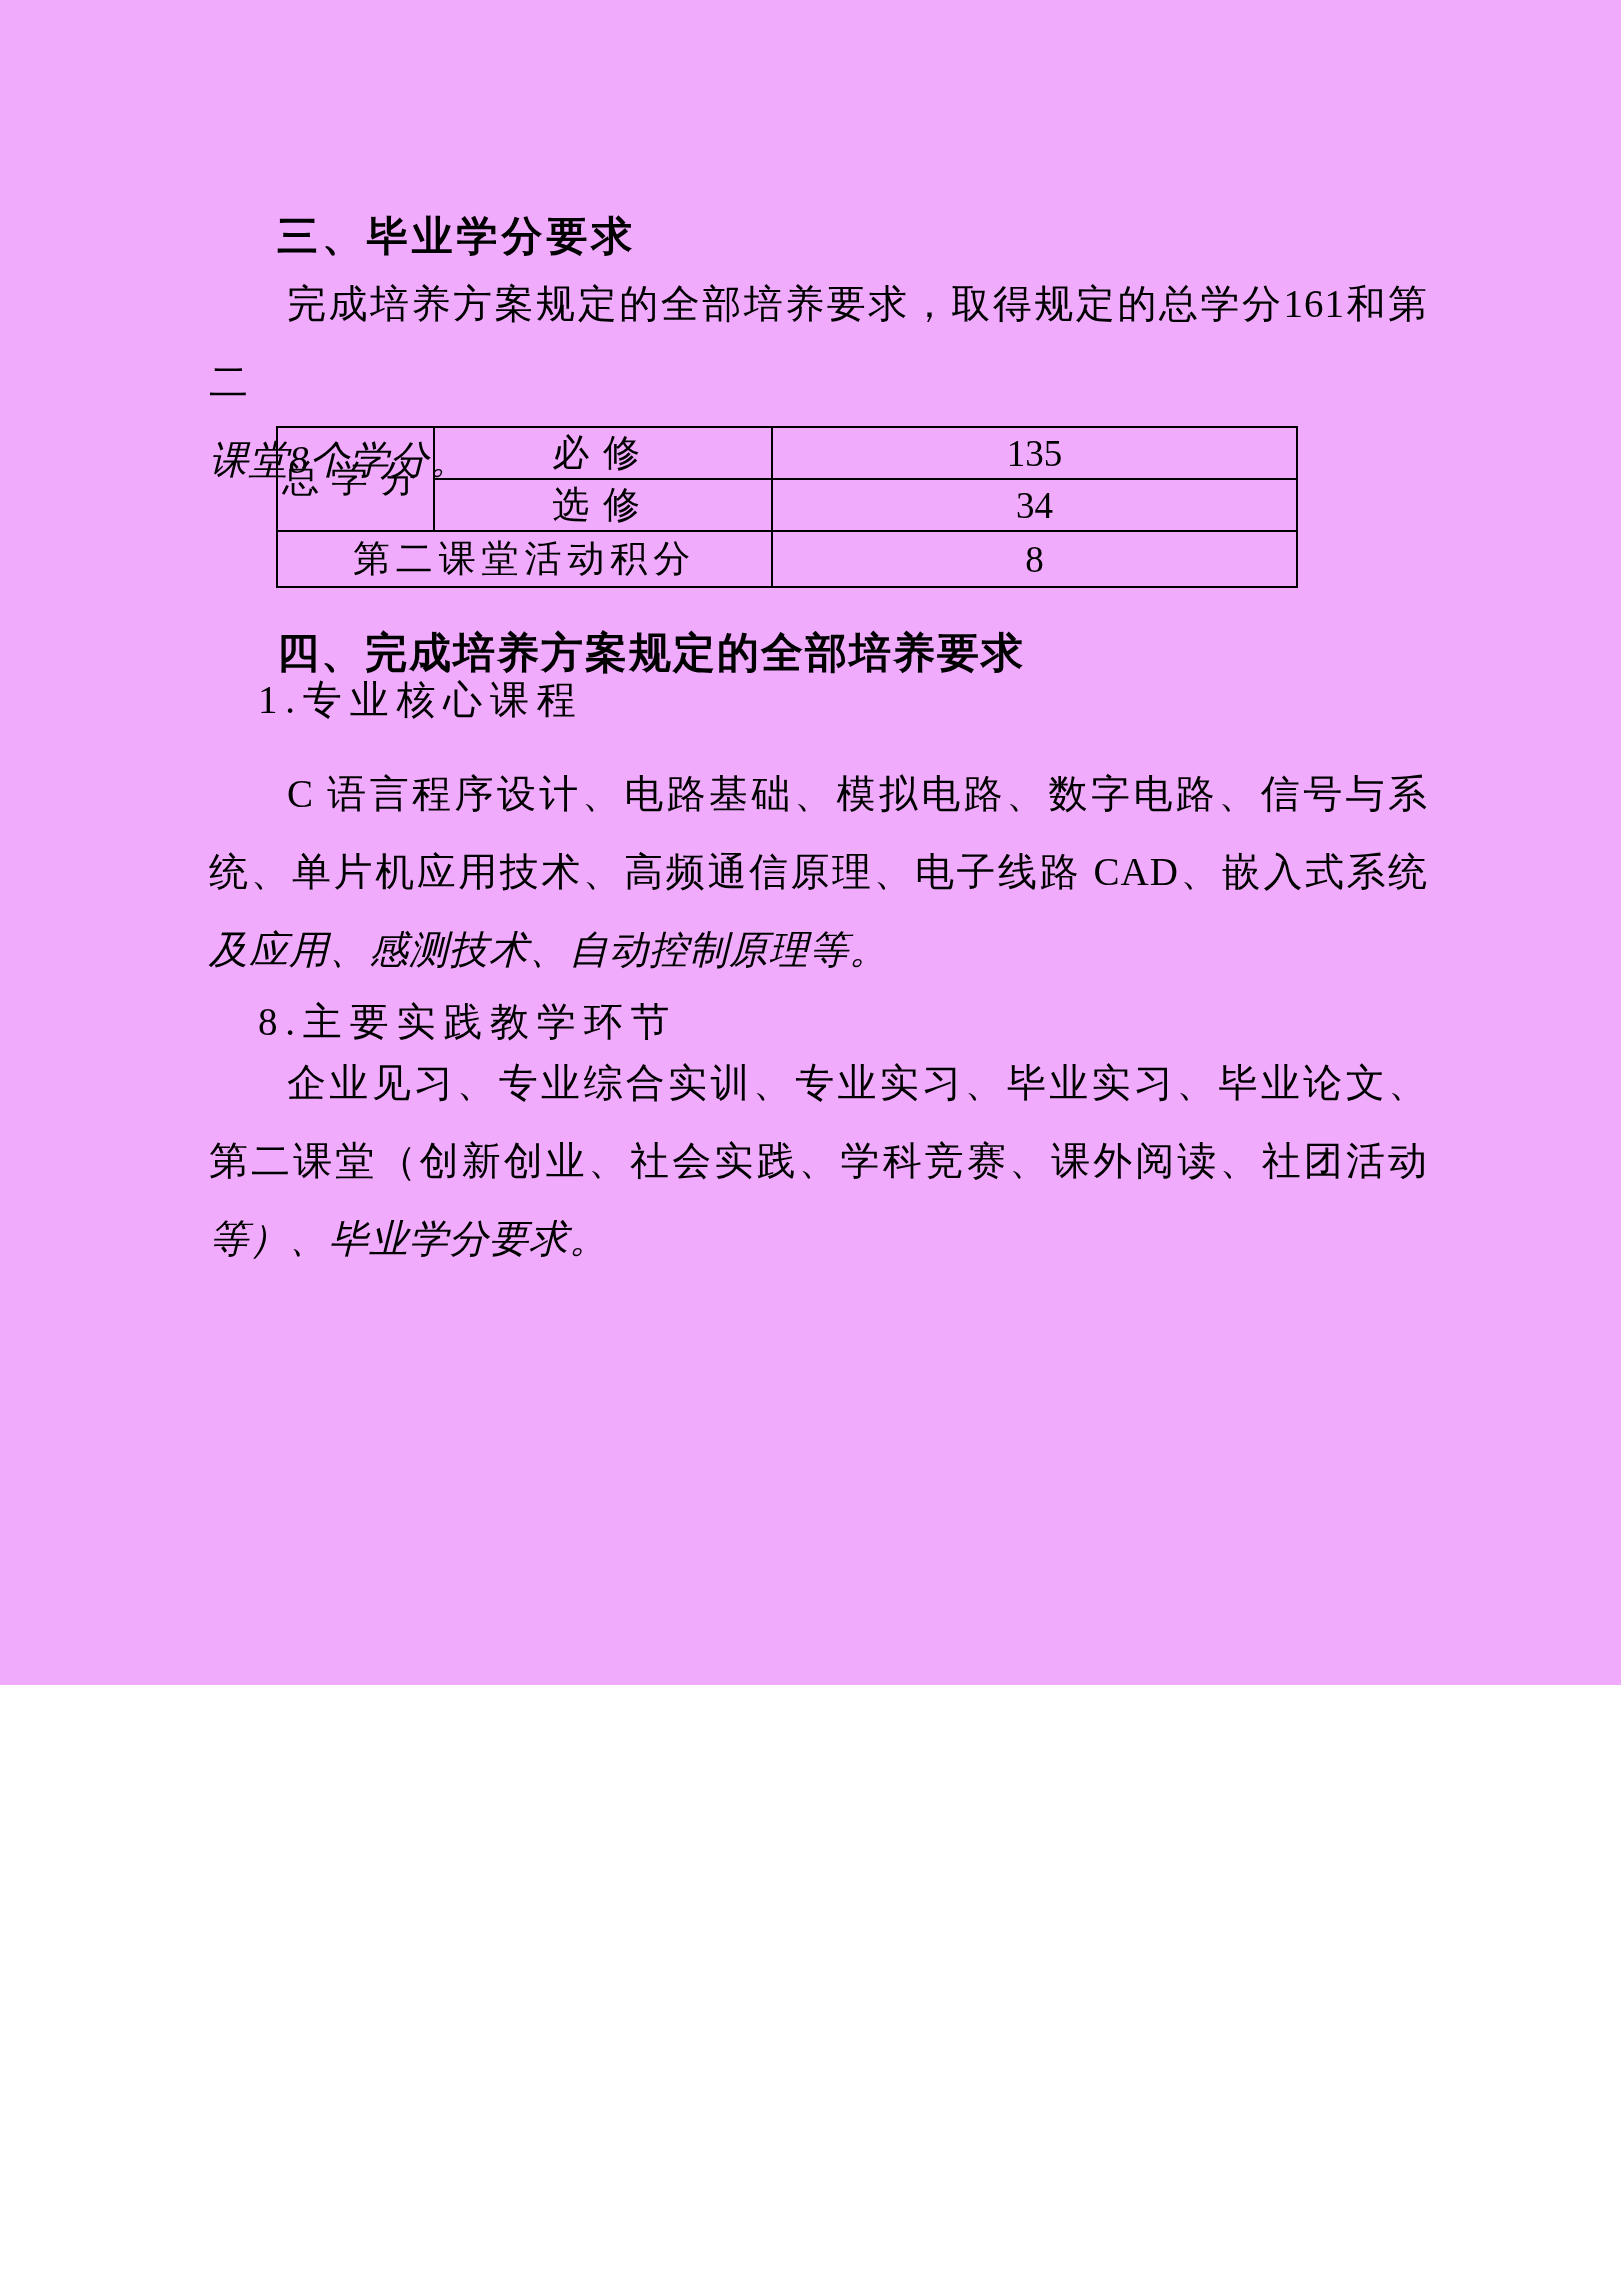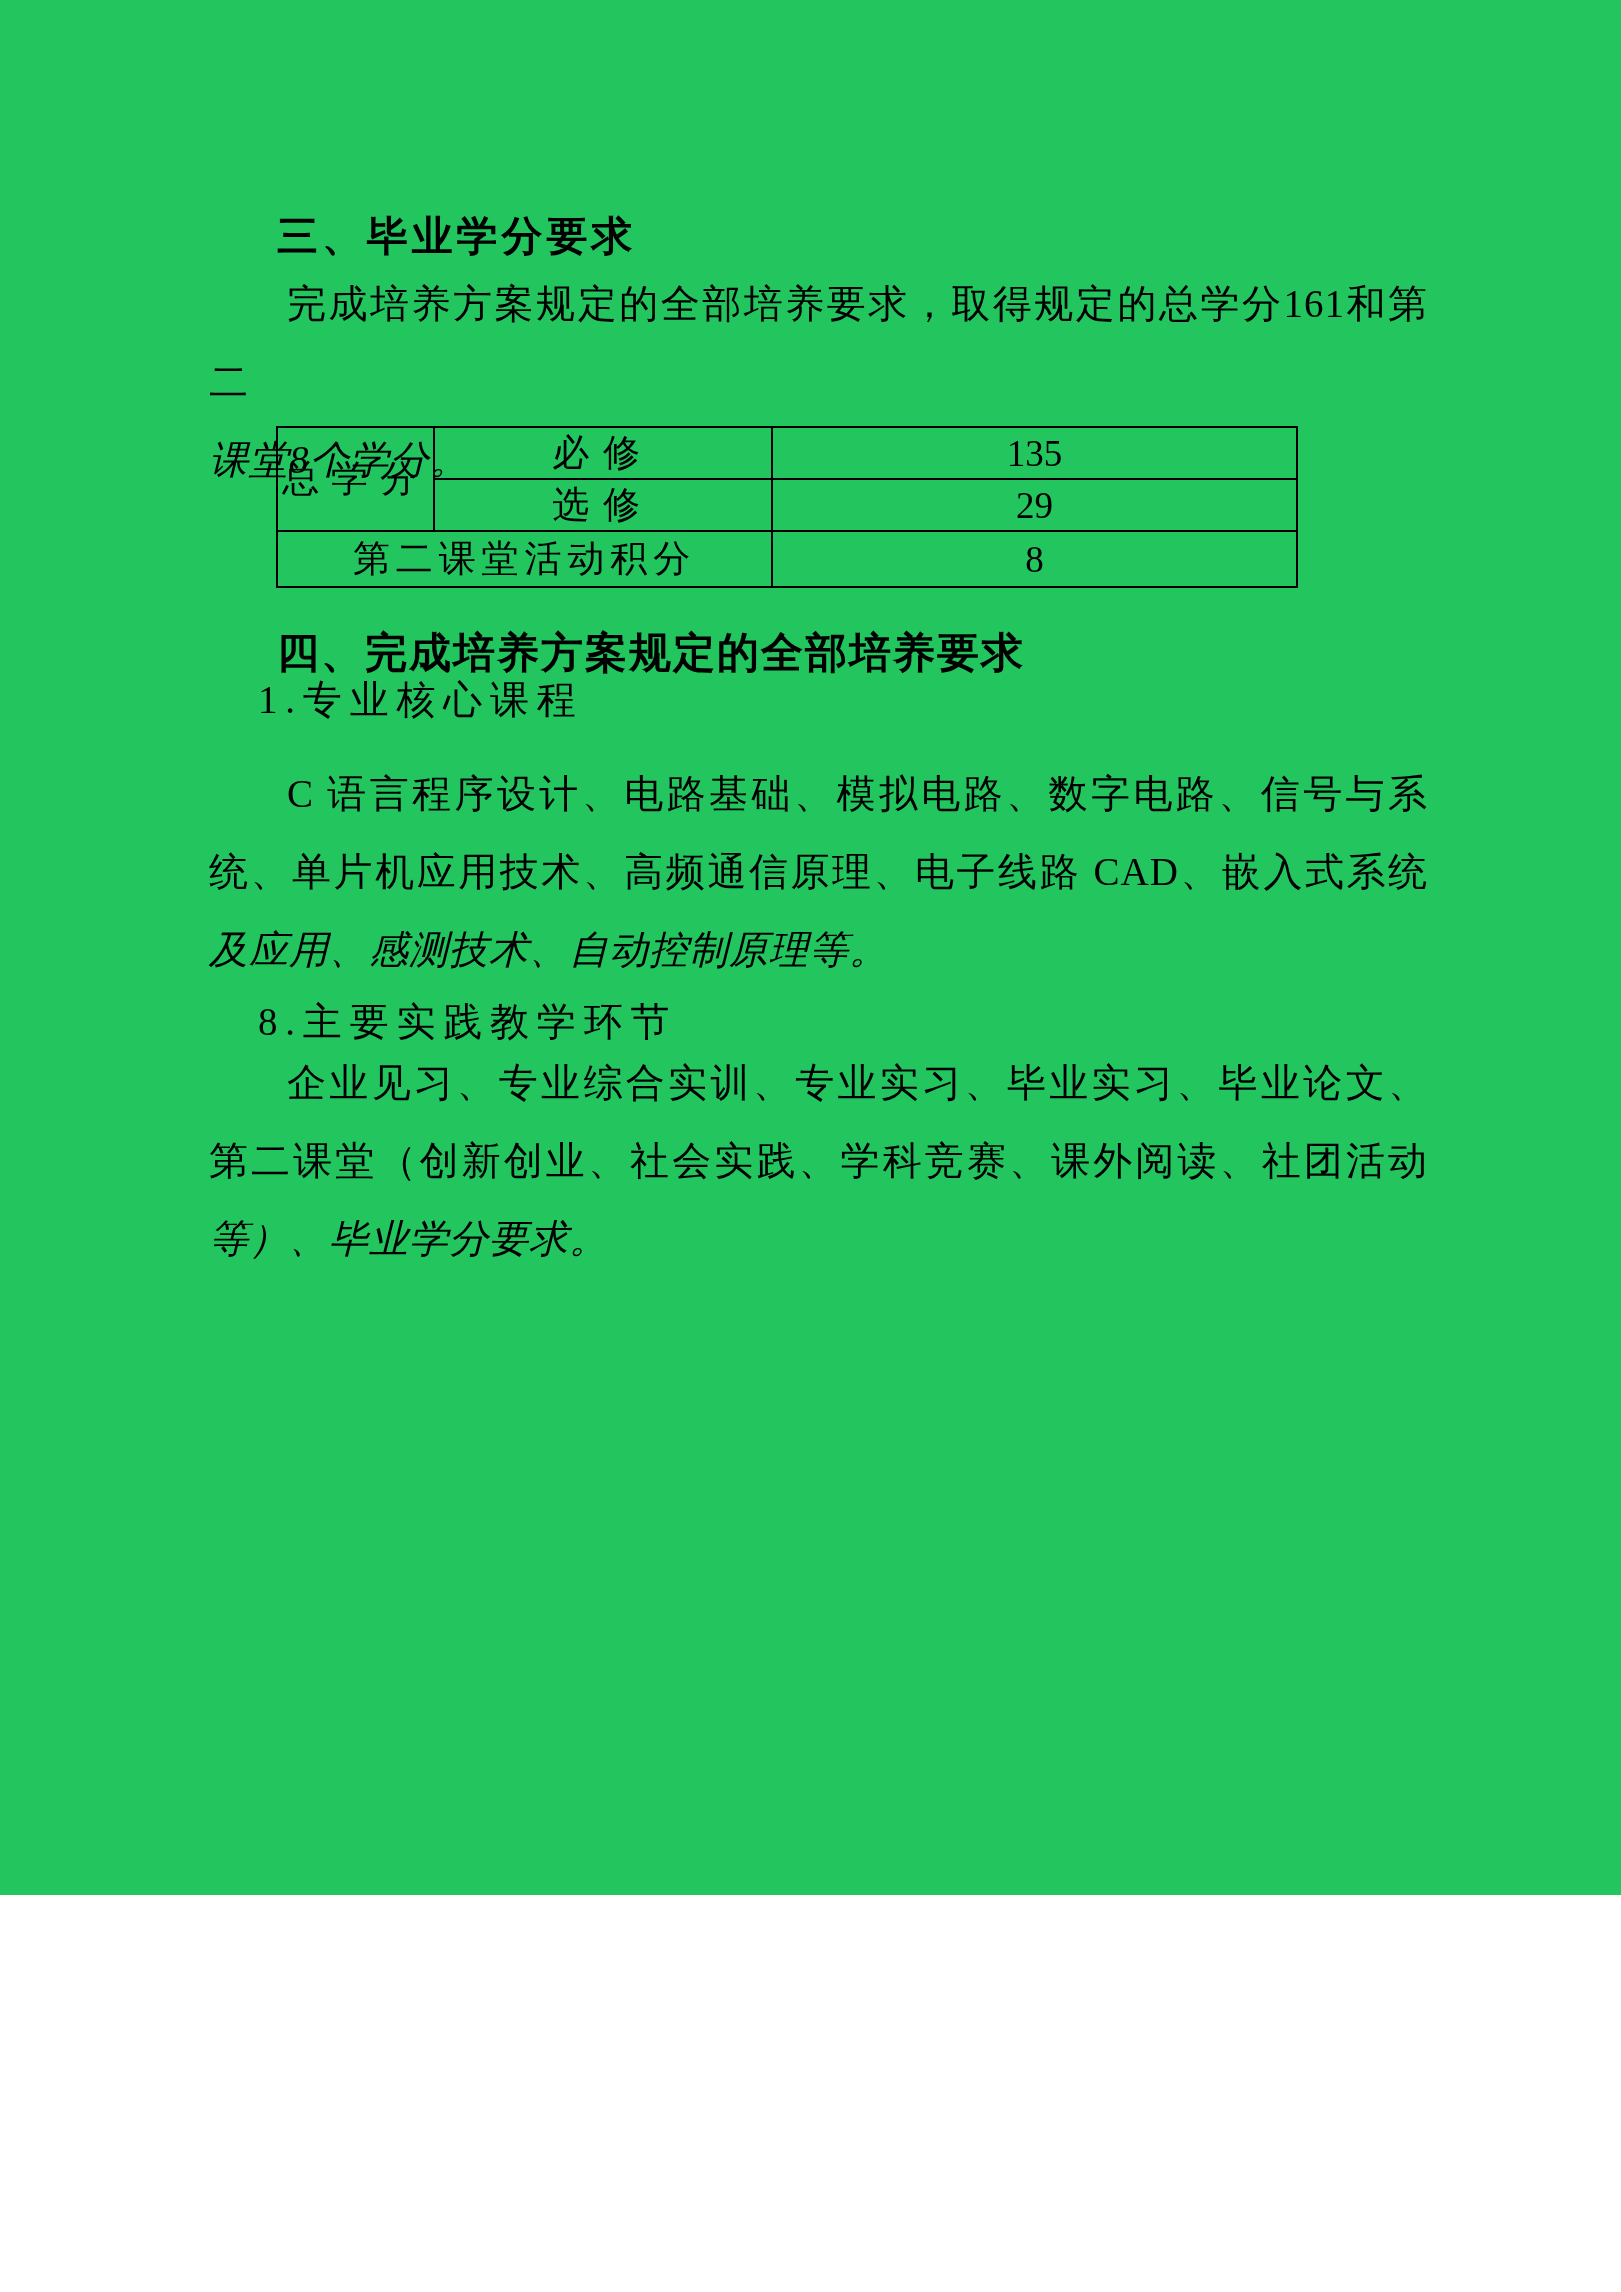--- a/index.html
+++ b/index.html
@@ -1,20 +1,20 @@
 <!DOCTYPE html>
 <html><head>
 <meta charset="utf-8">
 <style>
   * { margin:0; padding:0; box-sizing:border-box; }
   html,body { background:#ffffff; }
   .page {
     position:relative;
-    width:1621px; height:1895px;
-    background:#22c55e;
+    width:1621px; height:1685px;
+    background:#f0abfc;
     color:#000000;
     font-family:"Liberation Serif","DejaVu Serif",serif;
     overflow:hidden;
   }
   .content {
     position:absolute;
     left:201px; top:0;
     width:1219px; height:100%;
   }
   .h-major {
@@ -100,21 +100,21 @@
         <col style="width:525px">
       </colgroup>
       <tbody>
         <tr class="r1">
           <td rowspan="2" class="cell-label-wide">总学分</td>
           <td class="cell-label">必修</td>
           <td class="cell-num">135</td>
         </tr>
         <tr class="r2">
           <td class="cell-label">选修</td>
-          <td class="cell-num">29</td>
+          <td class="cell-num">34</td>
         </tr>
         <tr class="r3">
           <td colspan="2" class="cell-label-mid">第二课堂活动积分</td>
           <td class="cell-num">8</td>
         </tr>
       </tbody>
     </table>
 
     <div class="h-major h2">四、完成培养方案规定的全部培养要求</div>
 

